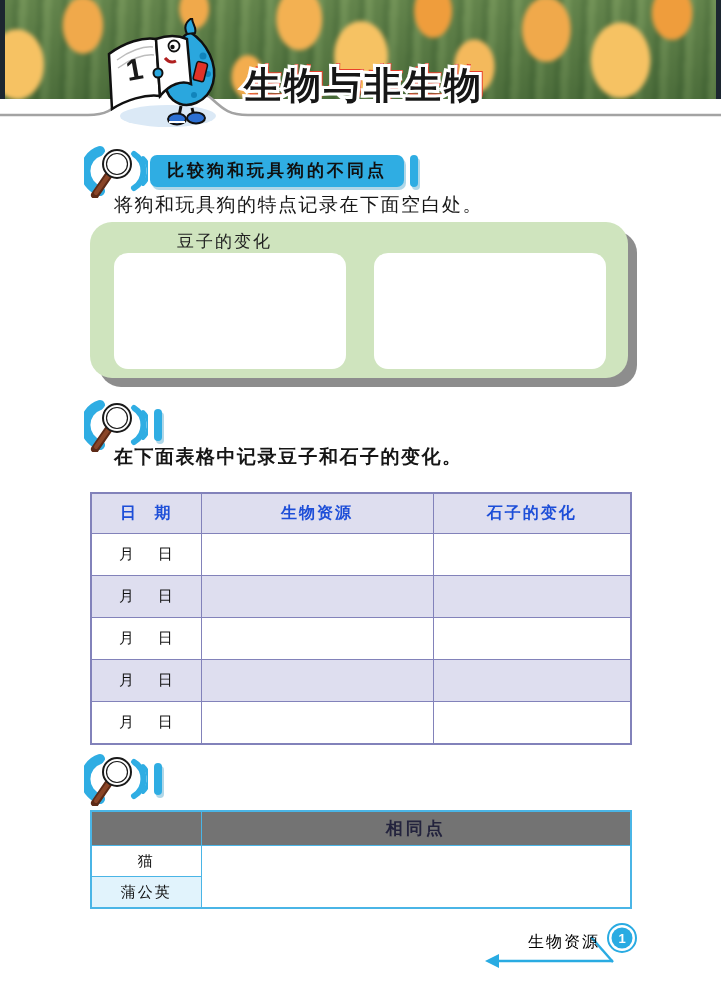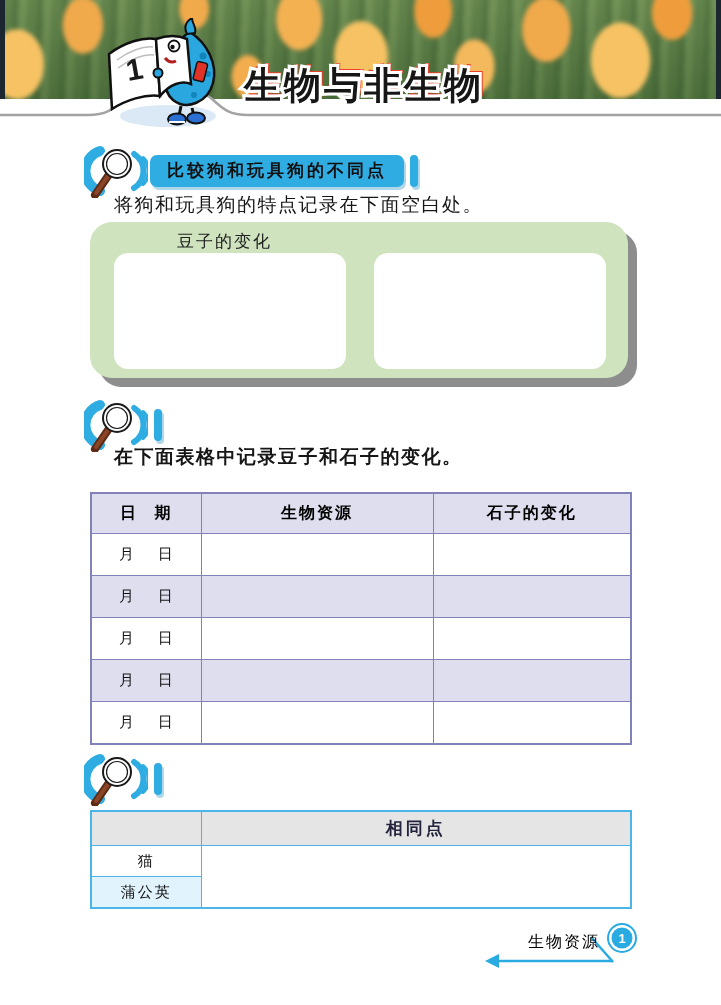--- a/index.html
+++ b/index.html
@@ -60,28 +60,28 @@
   .panel-labels{display:flex;padding-top:8px;}
   .panel-labels div{width:50%;text-align:center;font-size:17px;letter-spacing:2px;color:#222;}
   .note{position:absolute;top:31px;width:232px;height:116px;background:#fff;border-radius:14px;}
   .note.left{left:24px;} .note.right{left:284px;}
   
   table{border-collapse:collapse;table-layout:fixed;position:absolute;left:90px;width:540px;
     font-size:15px;}
   #table1{top:492px;border:2px solid #8282ba;}
   #table1 td,#table1 th{border:1px solid #8282ba;padding:0;text-align:center;}
   #table1 th{height:39px;background:#dedeef;font-family:"Liberation Sans","DejaVu Sans",sans-serif;
-    font-weight:bold;font-size:16px;color:#000000;letter-spacing:2px;}
+    font-weight:bold;font-size:16px;color:#1d4ed8;letter-spacing:2px;}
   #table1 td{height:41px;background:#fff;}
   #table1 tr.alt td{background:#dedeef;}
   .date-cell{font-family:"Liberation Serif","DejaVu Serif",serif;word-spacing:18px;letter-spacing:1px;}
   th.date-head{word-spacing:10px;}
   #table2{top:810px;border:2px solid #4ab5e6;}
   #table2 td,#table2 th{border:1px solid #4ab5e6;padding:0;text-align:center;}
-  #table2 th{height:33px;background:#e5e5e5;font-family:"Liberation Sans","DejaVu Sans",sans-serif;
+  #table2 th{height:33px;background:#737373;font-family:"Liberation Sans","DejaVu Sans",sans-serif;
     font-weight:bold;font-size:17px;color:#23233d;letter-spacing:3px;}
   #table2 td{height:30px;background:#fff;letter-spacing:2px;}
   #table2 td.blue{background:#e1f3fc;}
   
   .footer-label{position:absolute;left:528px;top:932px;z-index:2;
     font-family:"Liberation Sans","DejaVu Sans",sans-serif;font-size:16px;
     letter-spacing:2px;color:#000000;}
   .footer-art{position:absolute;left:482px;top:922px;}
 </style>
 </head>

